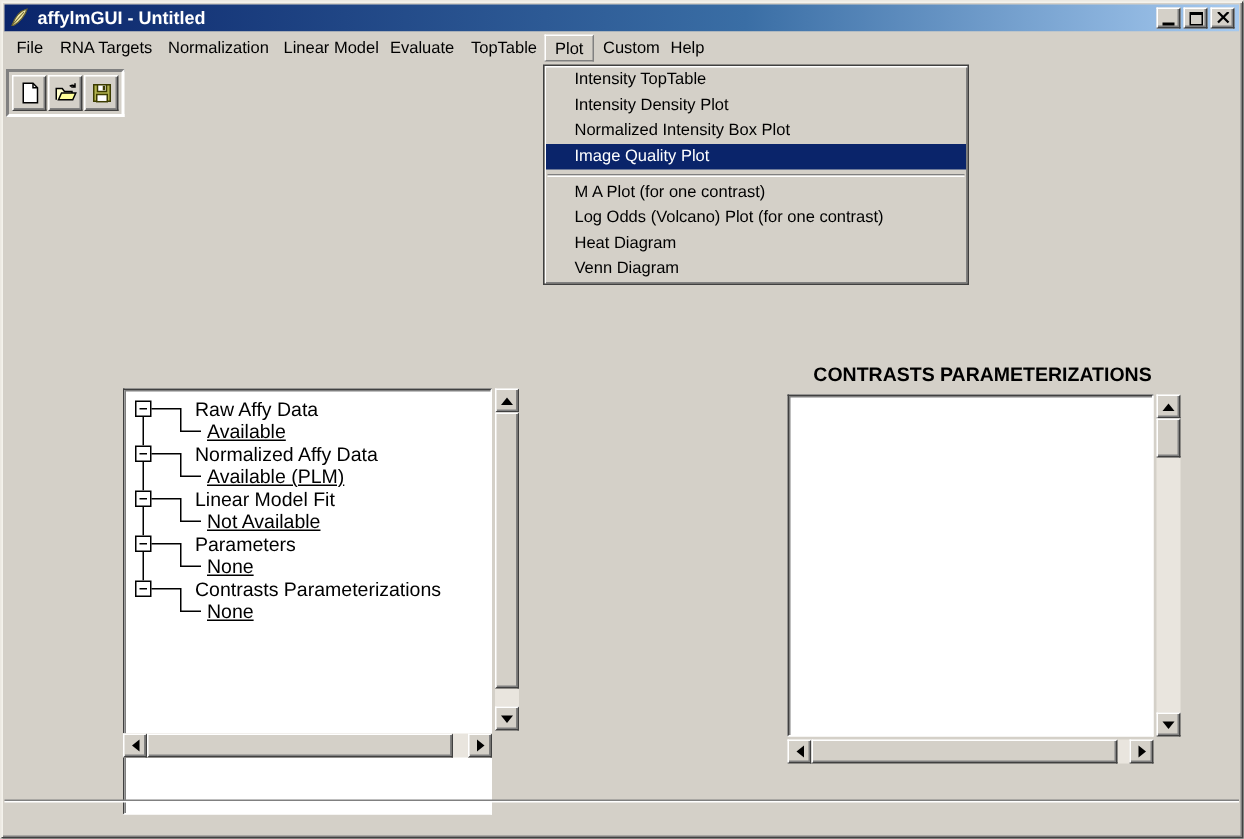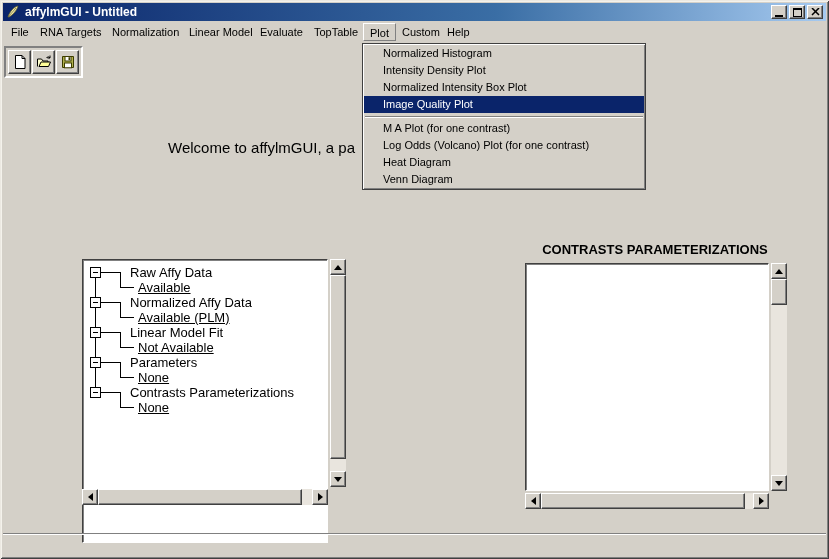--- a/index.html
+++ b/index.html
@@ -176,21 +176,20 @@
     <div class="tb-btn raised">
       <svg width="16" height="16">
         <path d="M2.5 2.5 h11 v11 h-11 z" fill="#b2b24e" stroke="#3c3c00"></path>
         <rect x="5" y="2.5" width="6" height="4.5" fill="#ffffff" stroke="#3c3c00"></rect>
         <rect x="8.5" y="3.2" width="1.6" height="3" fill="#3c3c00"></rect>
         <rect x="4.5" y="9" width="7" height="4.8" fill="#ffffff" stroke="#3c3c00"></rect>
       </svg>
     </div>
   </div>
 
-  <div class="welcome">Welcome to affylmGUI, a pa</div>
 
   <div class="panel-title left">Estrogen</div>
   <div class="panel-title right">CONTRASTS PARAMETERIZATIONS</div>
 
   <div class="tree-box sunken-white">
 
     <div class="tg" style="top:5px">
       <div class="tg-box"></div>
       <div class="tg-trunk"></div>
       <div class="tg-branch"></div>
@@ -278,21 +277,21 @@
     </div>
     <div class="sb-thumb raised" style="left:16px; top:0; width:204px; height:16px;"></div>
     <div class="sb-btn raised" style="right:0;">
       <div class="arr right"></div>
     </div>
   </div>
 
   <div class="bottom-groove"></div>
 
   <div class="menu-popup">
-    <div class="menu-item">Normalized Histogram</div>
+    <div class="menu-item">Intensity TopTable</div>
     <div class="menu-item">Intensity Density Plot</div>
     <div class="menu-item">Normalized Intensity Box Plot</div>
     <div class="menu-item hl">Image Quality Plot</div>
     <div class="menu-sep"></div>
     <div class="menu-item">M A Plot (for one contrast)</div>
     <div class="menu-item">Log Odds (Volcano) Plot (for one contrast)</div>
     <div class="menu-item">Heat Diagram</div>
     <div class="menu-item">Venn Diagram</div>
   </div>
 

